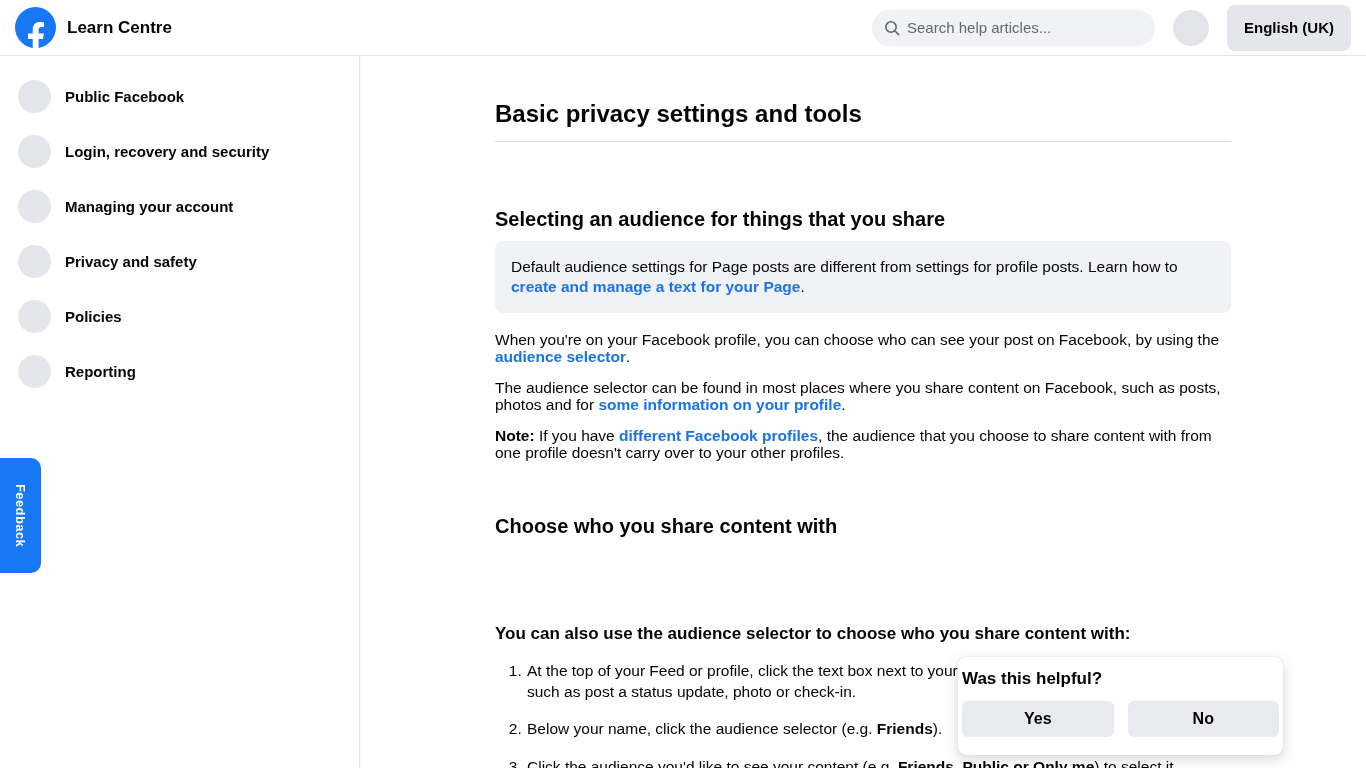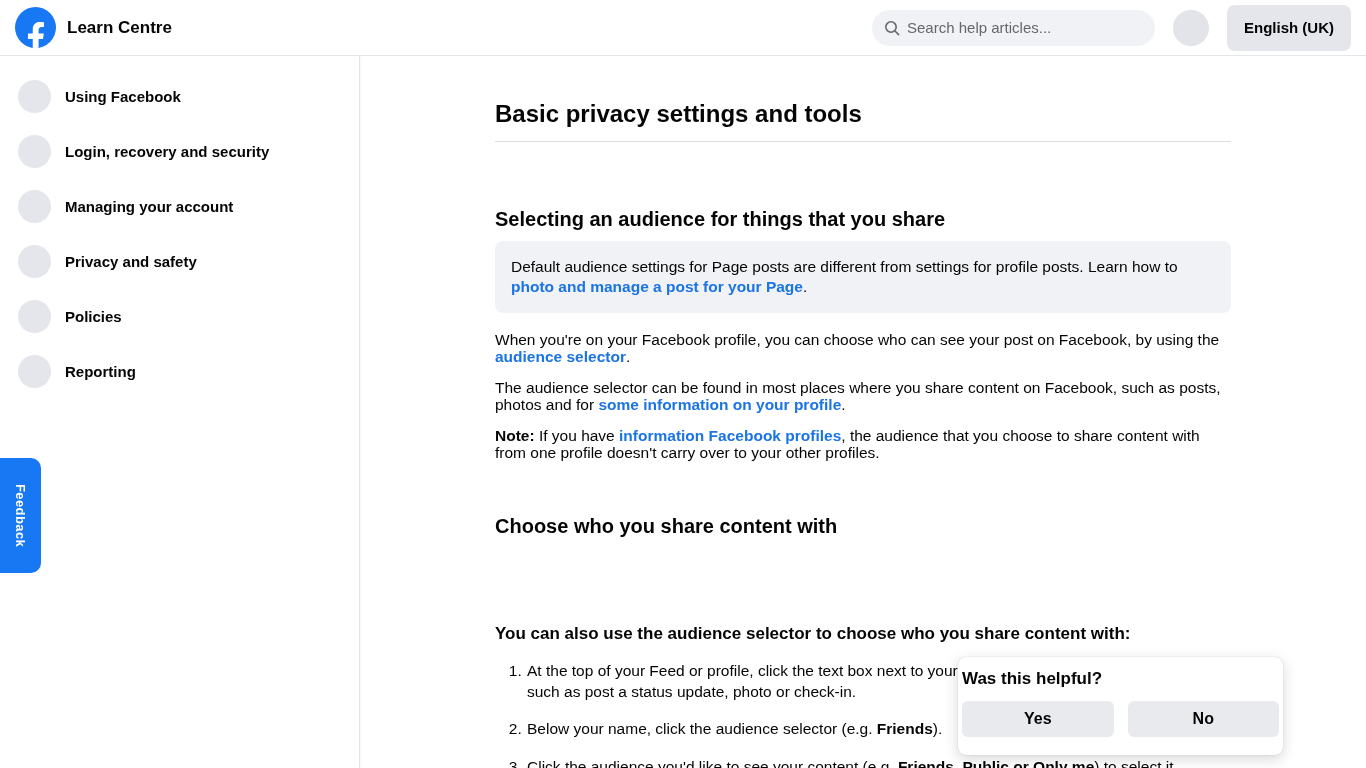--- a/index.html
+++ b/index.html
@@ -123,21 +123,21 @@
       <input type="text" placeholder="Search help articles..." style="">
     </div>
     <button class="avatar"></button>
     <button class="lang-btn">English (UK)</button>
   </div>
 </div>
 
 <div class="sidebar">
   <div class="side-item">
     <span class="side-circle"></span>
-    <span class="side-label">Using Facebook</span>
+    <span class="side-label">Public Facebook</span>
   </div>
   <div class="side-item">
     <span class="side-circle"></span>
     <span class="side-label">Login, recovery and security</span>
   </div>
   <div class="side-item">
     <span class="side-circle"></span>
     <span class="side-label">Managing your account</span>
   </div>
   <div class="side-item">
@@ -158,27 +158,27 @@
   <span>Feedback</span>
 </div>
 
 <div class="main">
   <div class="column">
     <h1 class="page-title">Basic privacy settings and tools</h1>
     <hr class="divider">
 
     <h2 class="section-heading">Selecting an audience for things that you share</h2>
 
-    <div class="info-box"><span>Default audience settings for Page posts are different from settings for profile posts. Learn how to </span><a class="link">photo and manage a post for your Page</a><span>.</span></div>
+    <div class="info-box"><span>Default audience settings for Page posts are different from settings for profile posts. Learn how to </span><a class="link">create and manage a text for your Page</a><span>.</span></div>
 
     <p class="body-text"><span>When you're on your Facebook profile, you can choose who can see your post on Facebook, by using the </span><a class="link">audience selector</a><span>.</span></p>
 
     <p class="body-text"><span>The audience selector can be found in most places where you share content on Facebook, such as posts, photos and for </span><a class="link">some information on your profile</a><span>.</span></p>
 
-    <p class="body-text"><span class="bold">Note:</span><span> If you have </span><a class="link">information Facebook profiles</a><span>, the audience that you choose to share content with from one profile doesn't carry over to your other profiles.</span></p>
+    <p class="body-text"><span class="bold">Note:</span><span> If you have </span><a class="link">different Facebook profiles</a><span>, the audience that you choose to share content with from one profile doesn't carry over to your other profiles.</span></p>
 
     <h2 class="section-heading choose-heading">Choose who you share content with</h2>
 
     <h3 class="sub-heading">You can also use the audience selector to choose who you share content with:</h3>
 
     <ol class="steps">
       <li><span>At the top of your Feed or profile, click the text box next to your name. From here, you can do things such as post a status update, photo or check-in.</span><span class="bold"></span><span></span></li>
       <li><span>Below your name, click the audience selector (e.g. </span><span class="bold">Friends</span><span>).</span></li>
       <li><span>Click the audience you'd like to see your content (e.g. </span><span class="bold">Friends, Public or Only me</span><span>) to select it.</span></li>
     </ol>

